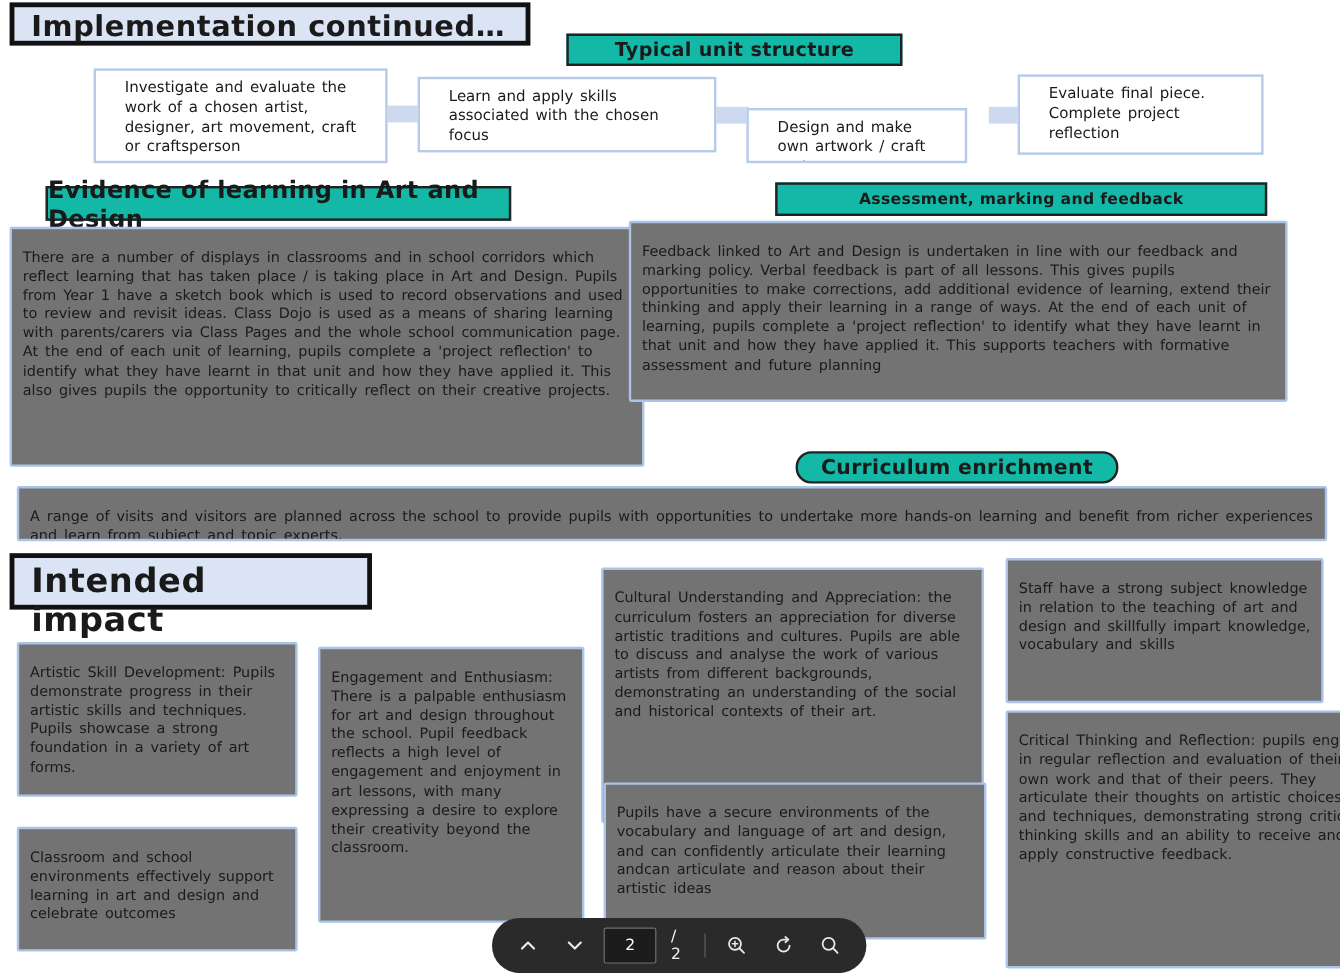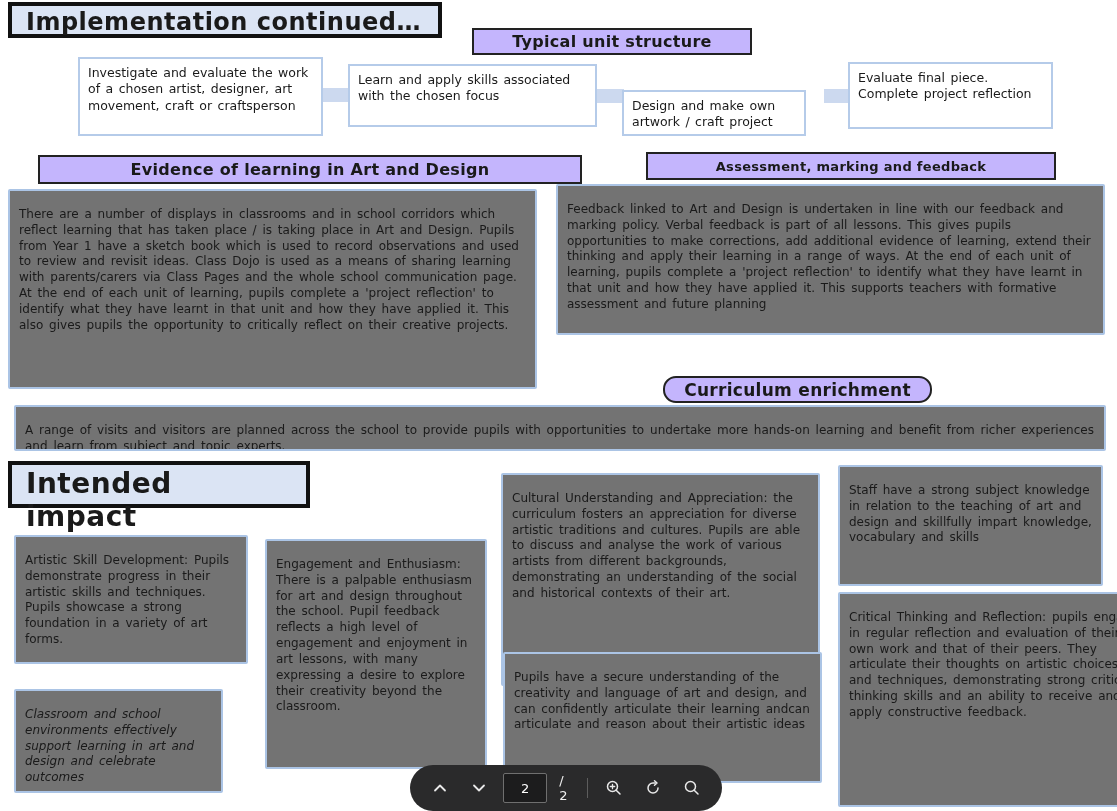--- a/index.html
+++ b/index.html
@@ -12,34 +12,34 @@
   .abs{position:absolute;box-sizing:border-box;}
   
   .hdr-lg{
     background:#dbe4f4;border:4px solid #111;
     display:flex;
     font-weight:bold;letter-spacing:.5px;
     padding:2px 14px;
   }
   
   .hdr-sm{
-    background:#c4b5fd;border:2px solid #222;
+    background:#14b8a6;border:2px solid #222;
     display:flex;align-items:center;justify-content:center;
     font-weight:bold;font-size:16px;letter-spacing:.3px;
   }
   
   .txtbox{
     background:#737373;border:2px solid #abc4e5;border-radius:2px;
     font-size:12px;line-height:1.32;word-spacing:2px;
     padding:16px 9px;overflow:hidden;
   }
   .flowbox{
     background:#ffffff;border:2px solid #b5cbe9;
     font-size:12.5px;line-height:1.3;word-spacing:1.5px;
-    padding:6px 8px;overflow:hidden;box-sizing:border-box;position:absolute;
+    padding:6px 24px;overflow:hidden;box-sizing:border-box;position:absolute;
   }
   .connector{background:#ccd9ef;position:absolute;}
   
   .toolbar{
     position:absolute;left:410px;top:765px;width:312px;height:46px;
     background:#2a2a2b;border-radius:23px;z-index:50;
     display:flex;align-items:center;justify-content:center;gap:10px;
     padding:0 16px;box-sizing:border-box;
   }
   .tb-btn{
@@ -76,59 +76,59 @@
 <div class="flowbox" style="left:348px;top:64px;width:249px;height:63px;">
   <span>Learn and apply skills associated with the chosen focus</span>
 </div>
 <div class="flowbox" style="left:622px;top:73px;width:184px;height:46px;margin-top:17px;">
   <span>Design and make own artwork / craft project</span>
 </div>
 <div class="flowbox" style="left:848px;top:62px;width:205px;height:67px;">
   <span>Evaluate final piece. Complete project reflection</span>
 </div>
 
-<div class="abs hdr-sm" style="left:38px;top:155px;width:544px;height:29px;font-size:16px;">
+<div class="abs hdr-sm" style="left:38px;top:155px;width:388px;height:29px;font-size:20px;">
   <span>Evidence of learning in Art and Design</span>
 </div>
 <div class="abs txtbox" style="left:8px;top:189px;width:529px;height:200px;">
   <span>There are a number of displays in classrooms and in school corridors which reflect learning that has taken place / is taking place in Art and Design. Pupils from Year 1 have a sketch book which is used to record observations and used to review and revisit ideas. Class Dojo is used as a means of sharing learning with parents/carers via Class Pages and the whole school communication page. At the end of each unit of learning, pupils complete a 'project reflection' to identify what they have learnt in that unit and how they have applied it. This also gives pupils the opportunity to critically reflect on their creative projects.</span>
 </div>
 
 <div class="abs hdr-sm" style="left:646px;top:152px;width:410px;height:28px;font-size:13px;">
   <span>Assessment, marking and feedback</span>
 </div>
-<div class="abs txtbox" style="left:556px;top:184px;width:549px;height:151px;">
+<div class="abs txtbox" style="left:524px;top:184px;width:549px;height:151px;">
   <span>Feedback linked to Art and Design is undertaken in line with our feedback and marking policy. Verbal feedback is part of all lessons. This gives pupils opportunities to make corrections, add additional evidence of learning, extend their thinking and apply their learning in a range of ways. At the end of each unit of learning, pupils complete a 'project reflection' to identify what they have learnt in that unit and how they have applied it. This supports teachers with formative assessment and future planning</span>
 </div>
 
 <div class="abs hdr-sm" style="left:663px;top:376px;width:269px;height:27px;font-size:17px;border-radius:13px;">
   <span>Curriculum enrichment</span>
 </div>
 <div class="abs txtbox" style="left:14px;top:405px;width:1092px;height:46px;">
   <span>A range of visits and visitors are planned across the school to provide pupils with opportunities to undertake more hands-on learning and benefit from richer experiences and learn from subject and topic experts.</span>
 </div>
 
 <div class="abs hdr-lg" style="left:8px;top:461px;width:302px;height:47px;font-size:28px;">
   <span>Intended impact</span>
 </div>
 
 <div class="abs txtbox" style="left:14px;top:535px;width:234px;height:129px;">
   <span>Artistic Skill Development: Pupils demonstrate progress in their artistic skills and techniques. Pupils showcase a strong foundation in a variety of art forms.</span>
 </div>
-<div class="abs txtbox" style="left:14px;top:689px;width:209px;height:104px;font-style:italic;">
+<div class="abs txtbox" style="left:14px;top:689px;width:234px;height:104px;">
   <span>Classroom and school environments effectively support learning in art and design and celebrate outcomes</span>
 </div>
 <div class="abs txtbox" style="left:265px;top:539px;width:222px;height:230px;">
   <span>Engagement and Enthusiasm: There is a palpable enthusiasm for art and design throughout the school. Pupil feedback reflects a high level of engagement and enjoyment in art lessons, with many expressing a desire to explore their creativity beyond the classroom.</span>
 </div>
 <div class="abs txtbox" style="left:501px;top:473px;width:319px;height:213px;">
   <span>Cultural Understanding and Appreciation: the curriculum fosters an appreciation for diverse artistic traditions and cultures. Pupils are able to discuss and analyse the work of various artists from different backgrounds, demonstrating an understanding of the social and historical contexts of their art.</span>
 </div>
 <div class="abs txtbox" style="left:503px;top:652px;width:319px;height:131px;">
-  <span>Pupils have a secure understanding of the creativity and language of art and design, and can confidently articulate their learning andcan articulate and reason about their artistic ideas</span>
+  <span>Pupils have a secure environments of the vocabulary and language of art and design, and can confidently articulate their learning andcan articulate and reason about their artistic ideas</span>
 </div>
 <div class="abs txtbox" style="left:838px;top:465px;width:265px;height:121px;">
   <span>Staff have a strong subject knowledge in relation to the teaching of art and design and skillfully impart knowledge, vocabulary and skills</span>
 </div>
 <div class="abs txtbox" style="left:838px;top:592px;width:316px;height:215px;">
   <span>Critical Thinking and Reflection: pupils engage in regular reflection and evaluation of their own work and that of their peers. They articulate their thoughts on artistic choices and techniques, demonstrating strong critical thinking skills and an ability to receive and apply constructive feedback.</span>
 </div>
 
 <div class="toolbar">
   <button class="tb-btn" title="Previous page">

